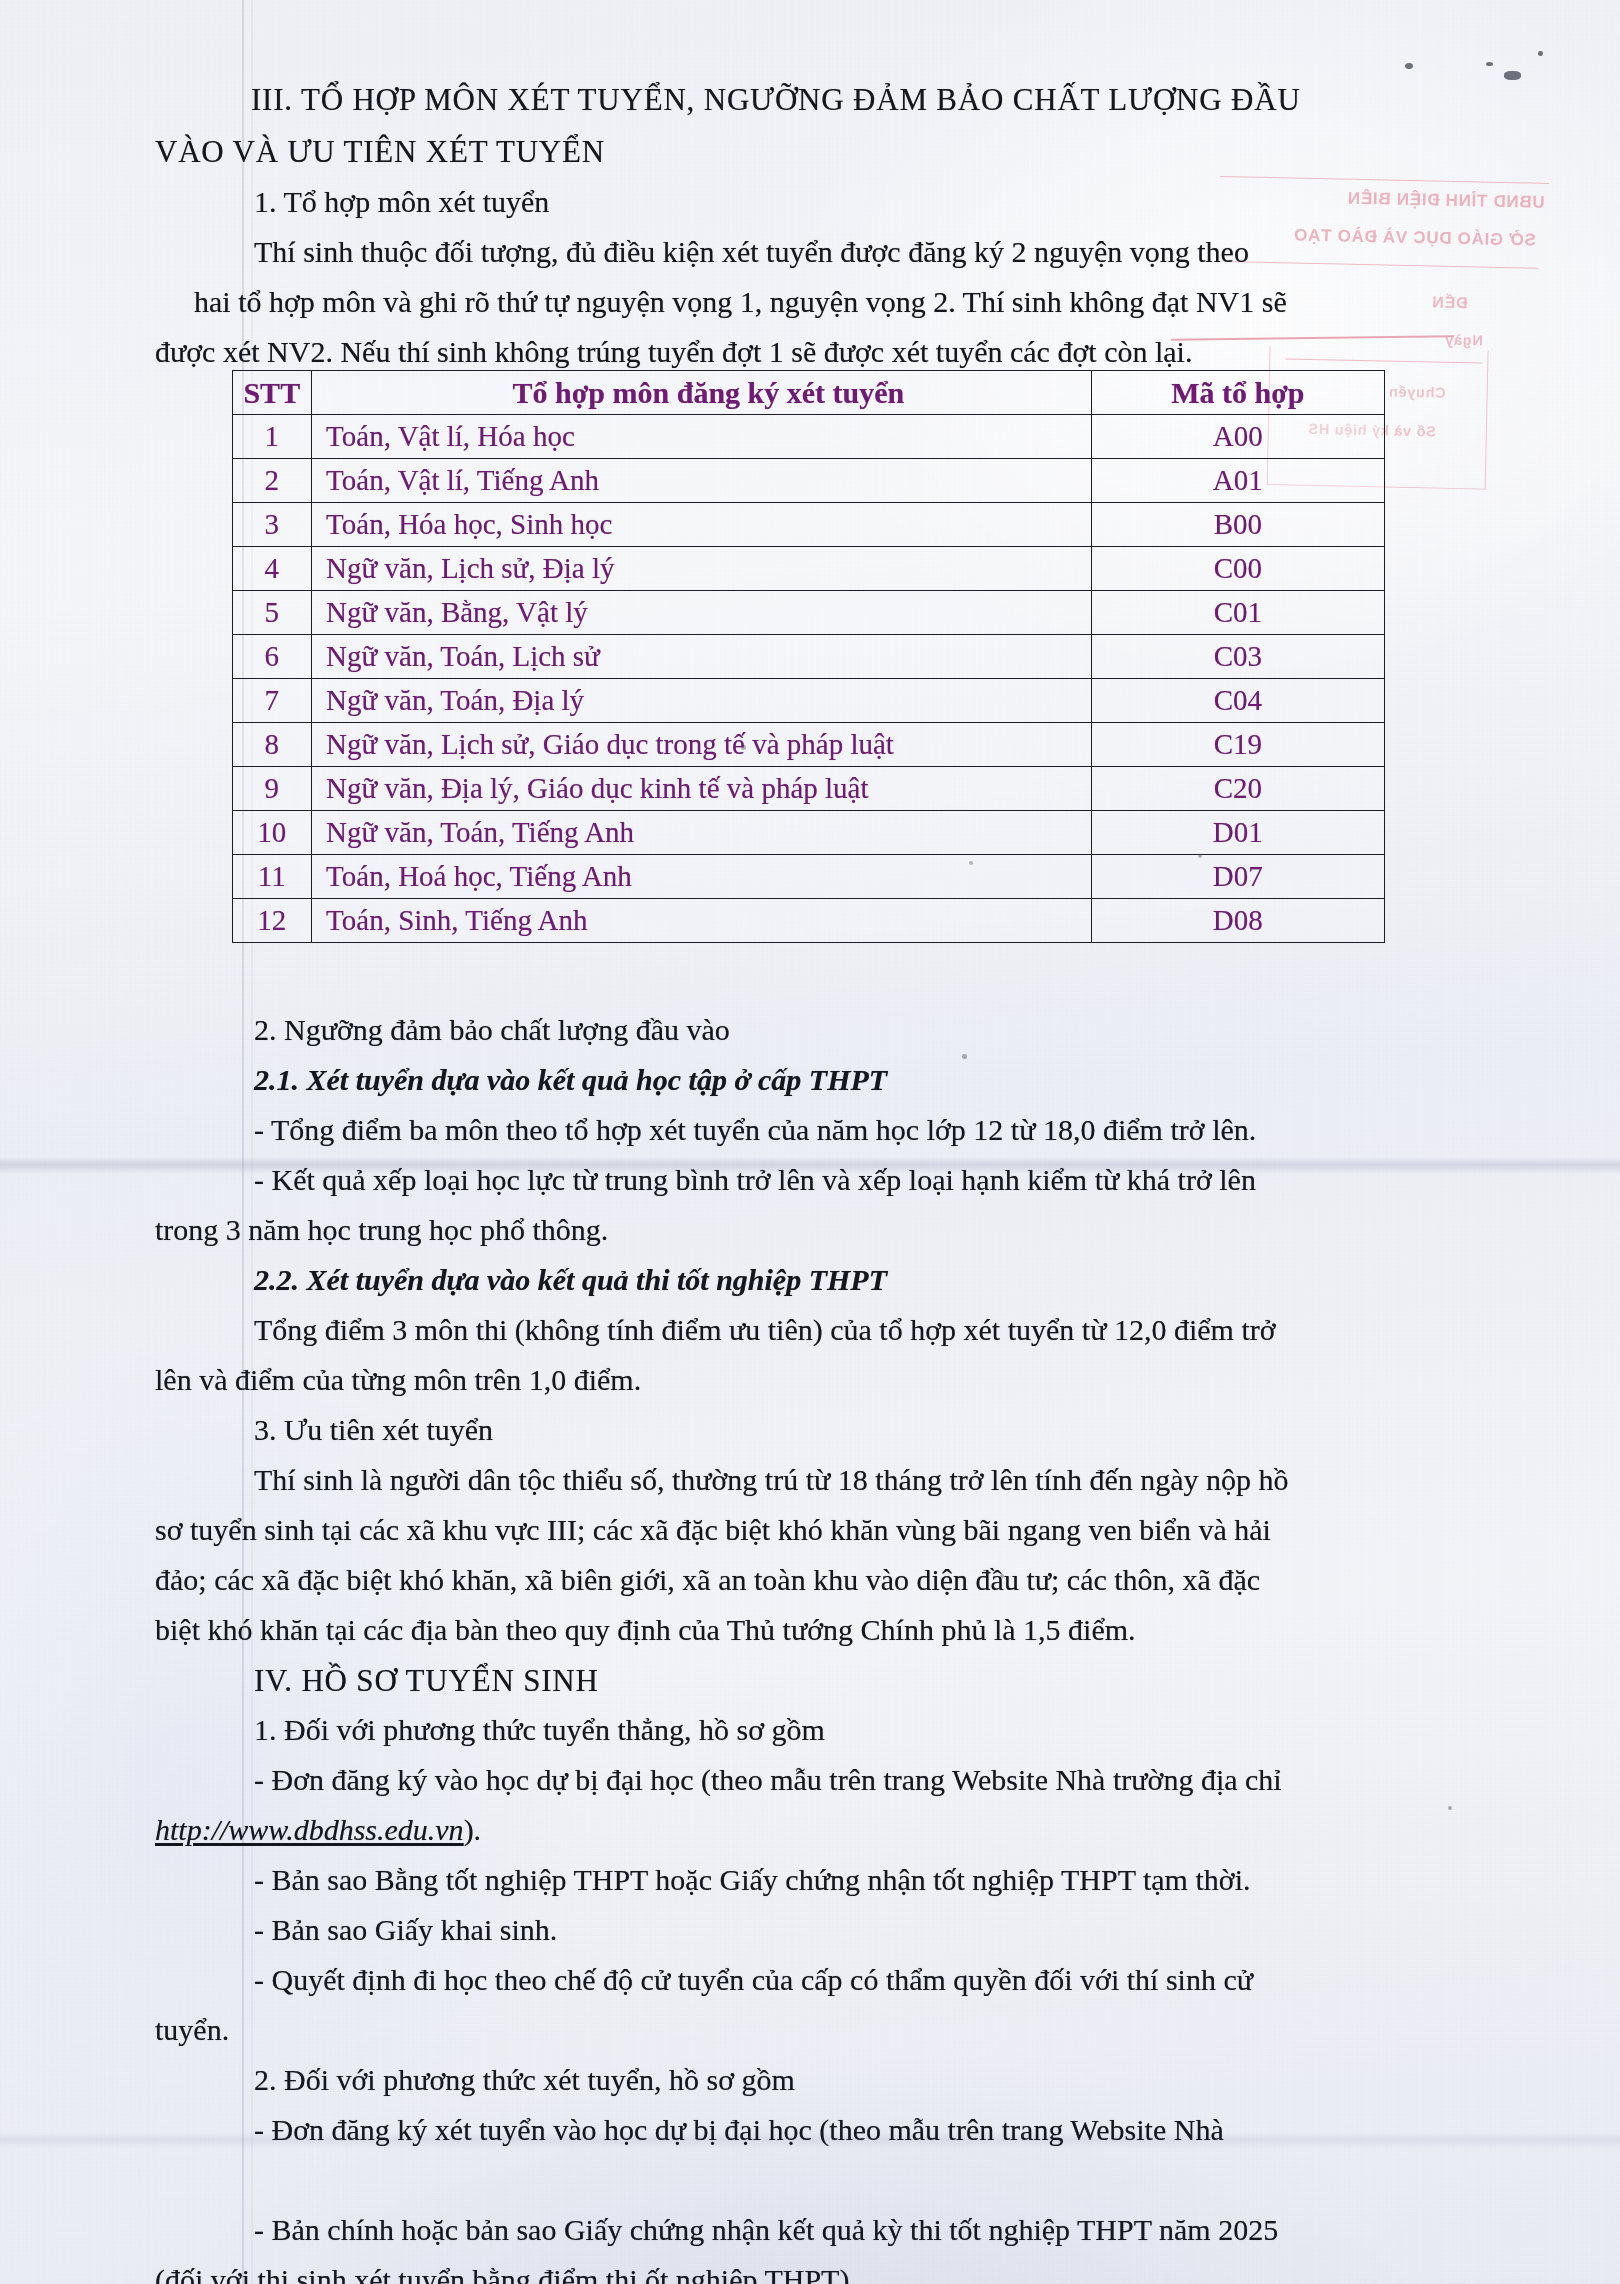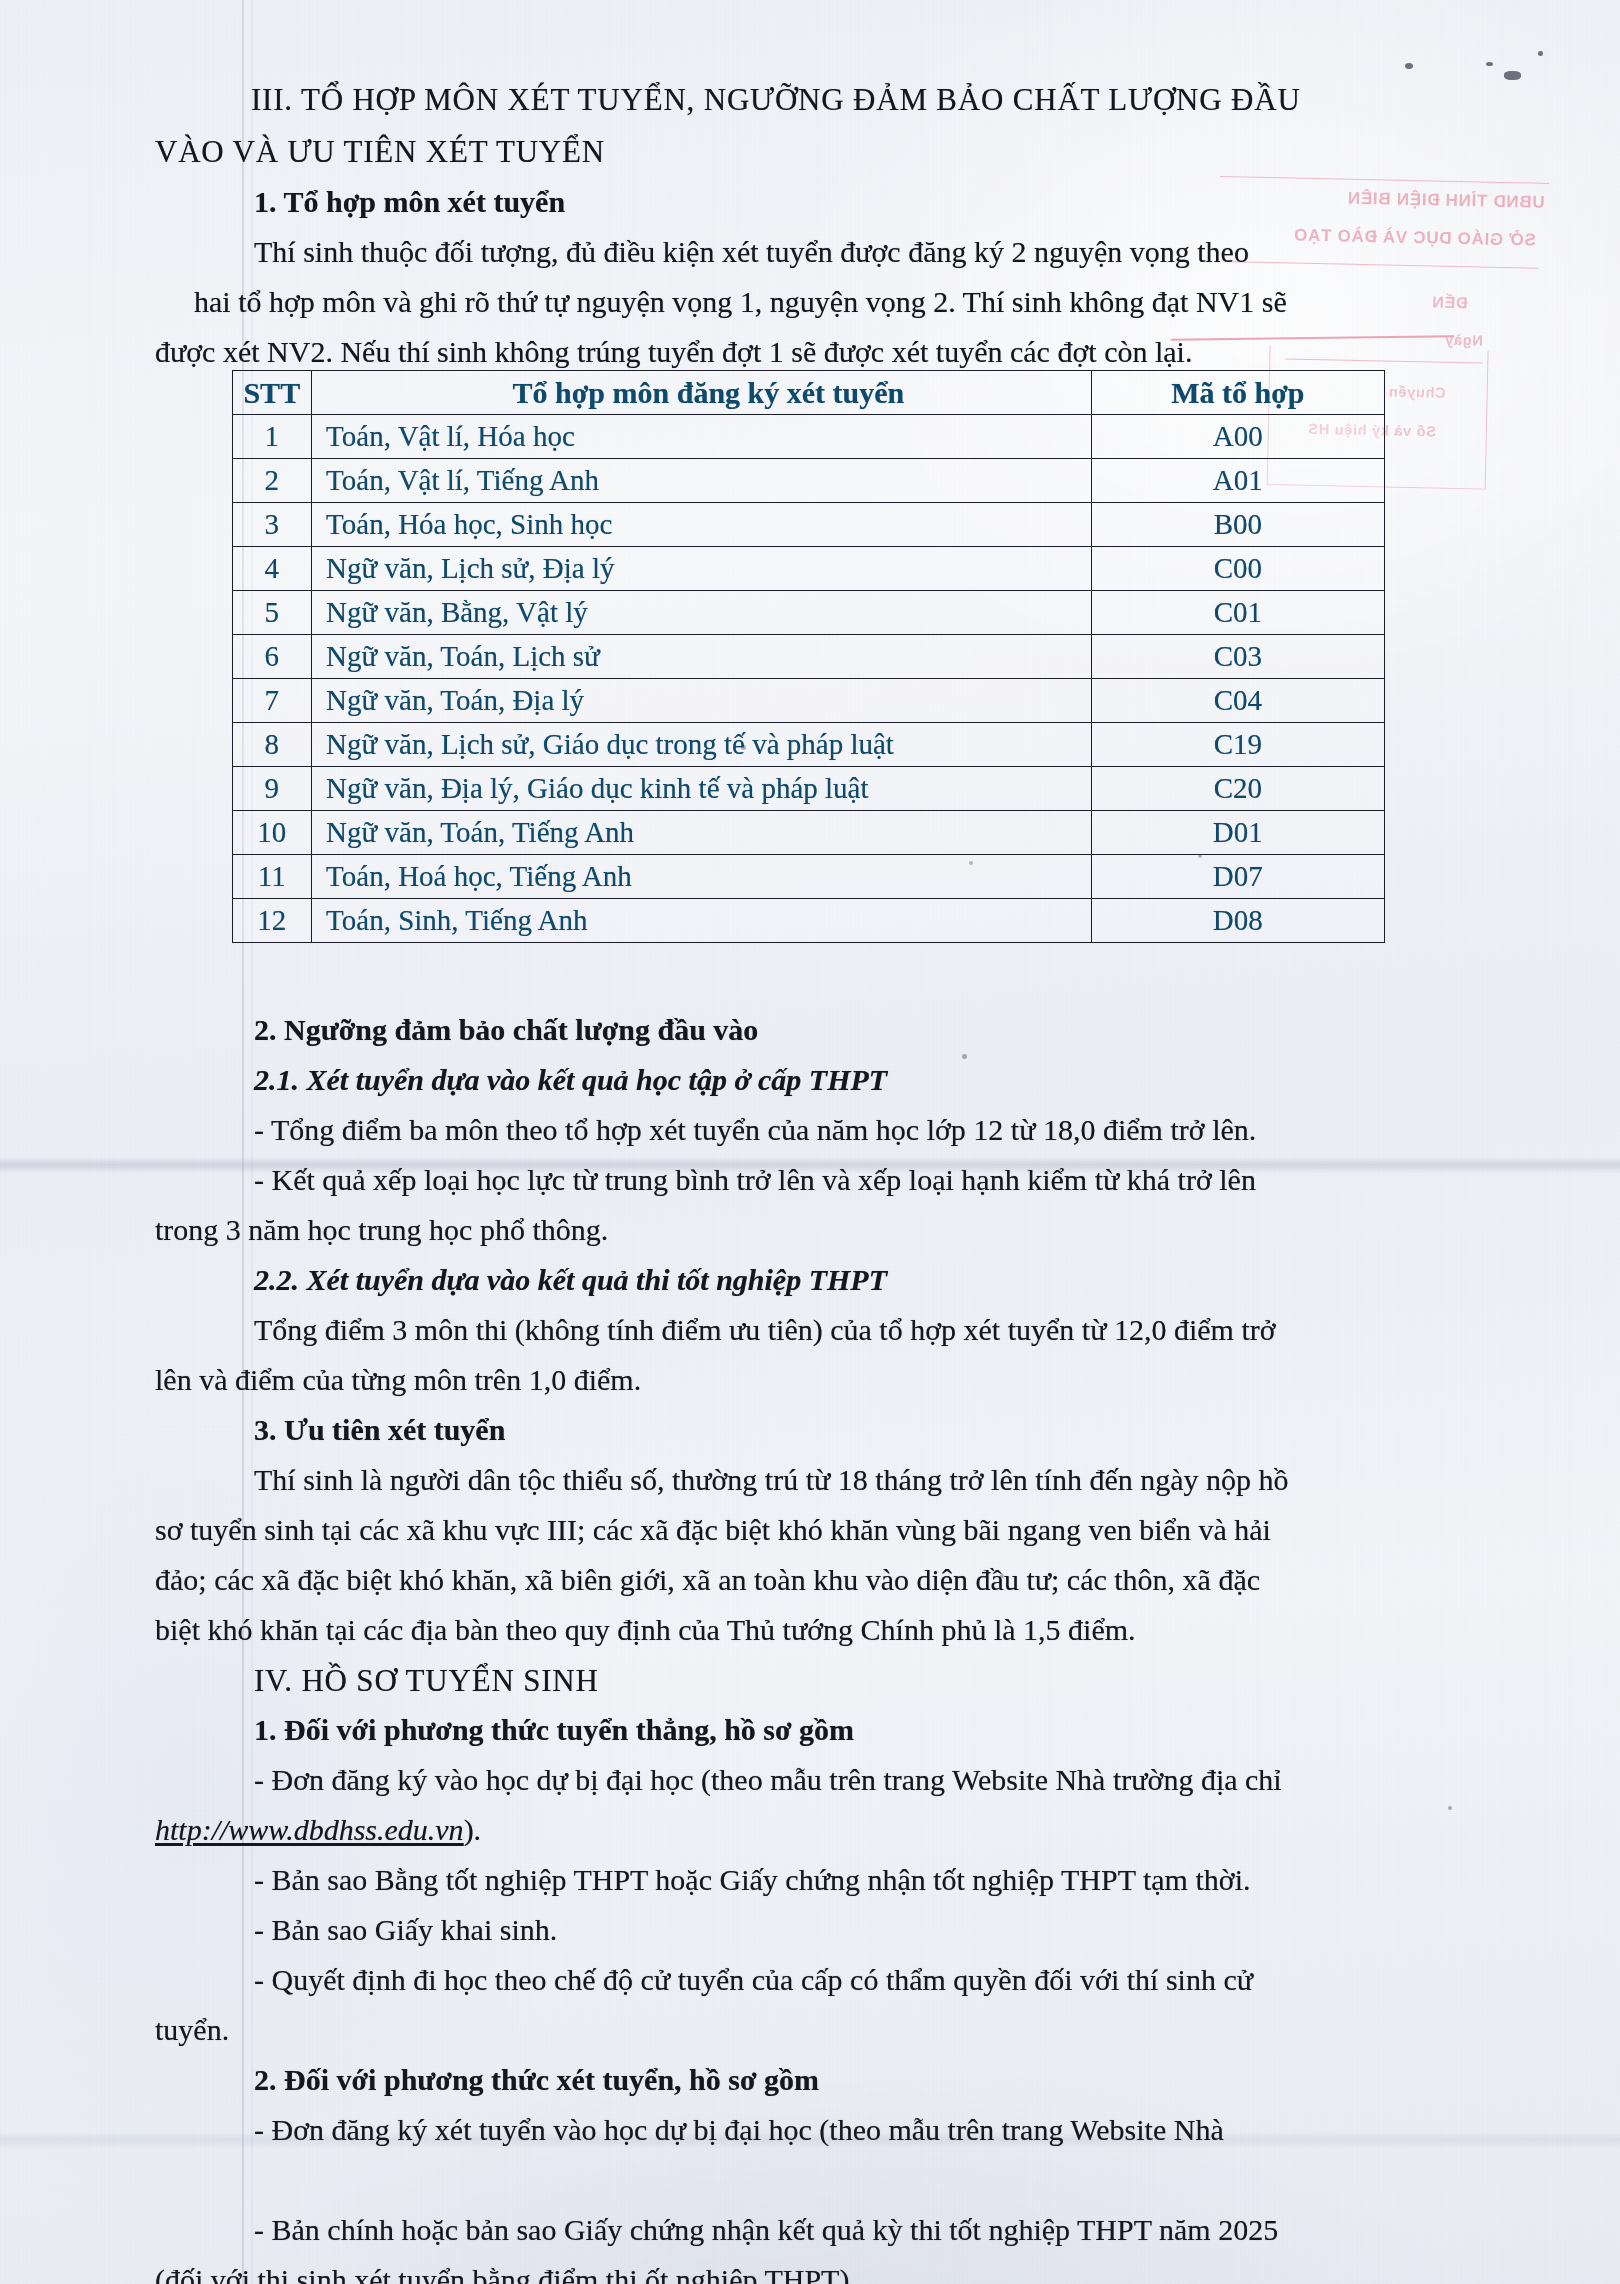--- a/index.html
+++ b/index.html
@@ -128,41 +128,41 @@
     white-space: nowrap;
     font-size: 30px;
     line-height: 1;
     color: #15171e;
     text-shadow: 0 0 0.7px rgba(30,34,46,0.55);
   }
   .ln.head {
     font-size: 31px;
     letter-spacing: 0.8px;
   }
-  .ln.b { font-weight: bold; }
+  .ln.b { font-weight: normal; }
   .ln.i { font-style: italic; font-weight: bold; }
   .lnk {
     font-style: italic;
     text-decoration: underline;
     text-underline-offset: 3.3px;
   }
 
   
   .tbl {
     position: absolute;
     left: 232px;
     top: 370px;
     width: 1153px;
     border-collapse: collapse;
     background: rgba(255,255,255,0.22);
   }
   .tbl td, .tbl th {
     border: 1.3px solid #1b1e26;
     padding: 0;
-    color: #0c4a6e;
+    color: #701a75;
     font-family: "Liberation Serif", "DejaVu Serif", serif;
     text-shadow: 0 0 0.7px rgba(30,34,46,0.45);
   }
   .tbl th {
     font-weight: bold;
     font-size: 30px;
     height: 43px;
     text-align: center;
   }
   .tbl td {

